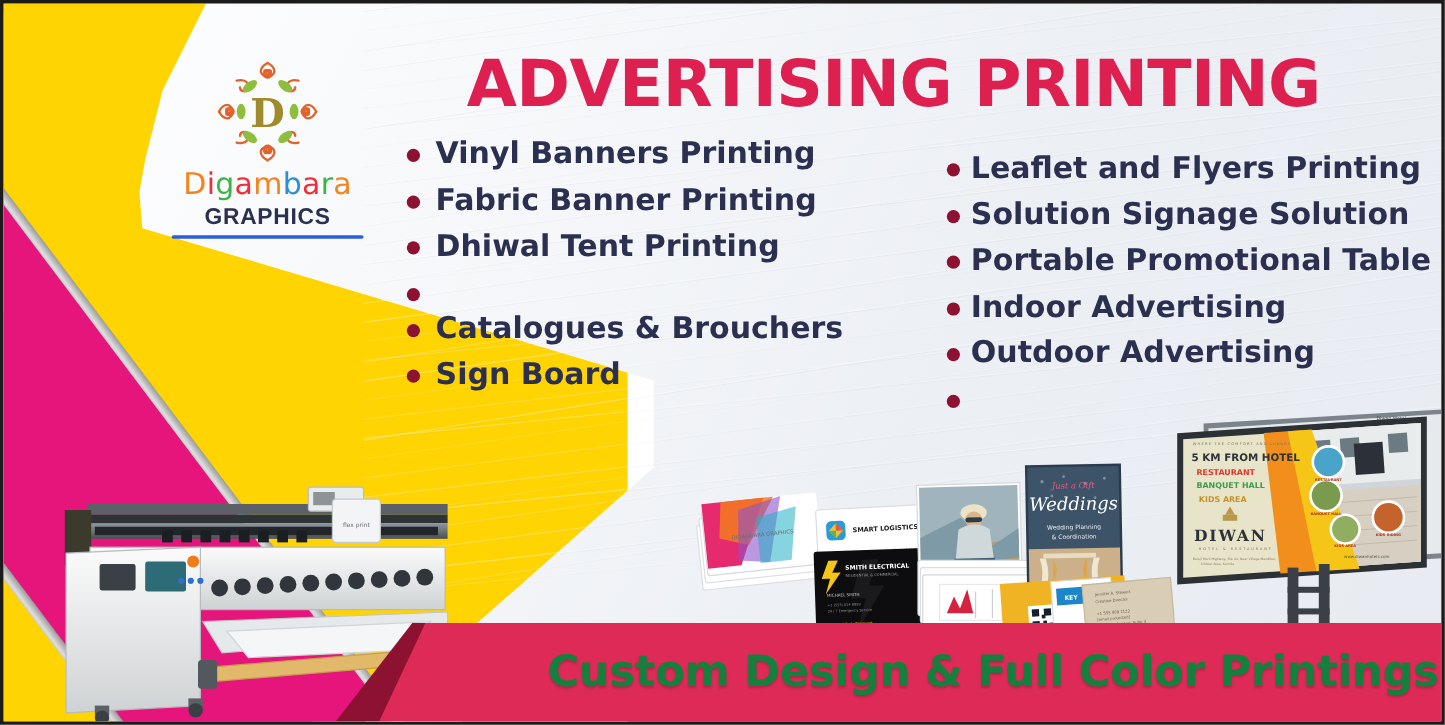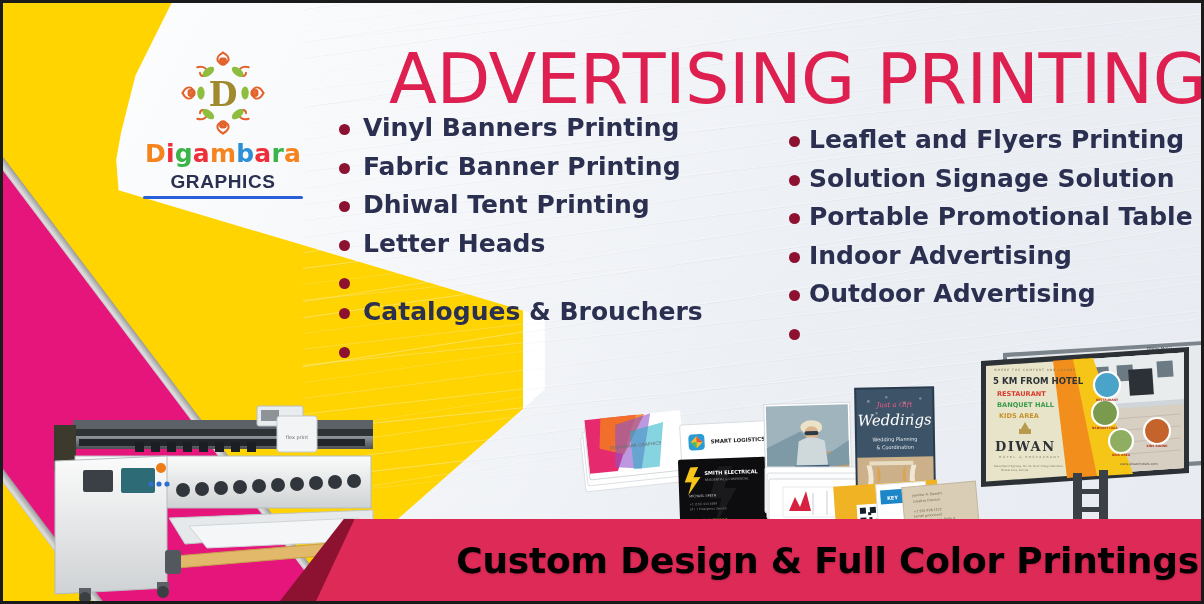--- a/index.html
+++ b/index.html
@@ -59,39 +59,39 @@
   }
 
   
   .logo{
     position:absolute; left:120px; top:44px; width:200px; text-align:center;
     z-index:6;
   }
   .crest{ width:92px; height:92px; margin:0 auto 2px; display:block; }
   .brand{
     font-family:"DejaVu Sans", sans-serif;
-    font-size:25px; font-weight:bold; letter-spacing:.2px; line-height:1;
+    font-size:25px; font-weight:normal; letter-spacing:.2px; line-height:1;
     white-space:nowrap;
   }
   .brand span{ display:inline-block; }
   .sub{
     font-family:"Liberation Sans", sans-serif;
     font-size:19px; font-weight:bold; color:#2a3050;
     letter-spacing:.6px; margin-top:5px;
   }
   .rule{
     width:160px; height:3px; background:#2b5fd9; margin:3px auto 0;
     border-radius:2px;
   }
 
   
   .headline{
     position:absolute; left:386px; top:35px; width:760px;
     font-family:"DejaVu Sans", sans-serif;
-    font-size:70px; font-weight:normal;
+    font-size:54px; font-weight:bold;
     letter-spacing:-.5px;
     color:#dd2050;
     white-space:nowrap;
     z-index:6;
   }
 
   
   .col{ position:absolute; z-index:6; }
   .col.left{ left:336px; top:110px; width:400px; }
   .col.right{ left:786px; top:122px; width:420px; }
@@ -134,21 +134,21 @@
   .ribbon .fold{
     position:absolute; inset:0;
     background:#8d1232;
     -webkit-clip-path: polygon(28.3% 0%, 29.4% 0%, 26.2% 100%, 23.0% 100%);
     clip-path: polygon(28.3% 0%, 29.4% 0%, 26.2% 100%, 23.0% 100%);
   }
   .ribbon .tag{
     position:absolute; left:0; top:0; right:8px; bottom:0;
     display:flex; align-items:center; justify-content:flex-end;
     font-family:"DejaVu Sans", sans-serif;
-    font-size:36px; font-weight:bold; color:#000000;
+    font-size:36px; font-weight:bold; color:#15803d;
     letter-spacing:-.2px; white-space:nowrap;
     text-shadow:0 1px 2px rgba(0,0,0,.18);
   }
 </style>
 </head>
 <body>
 
 <div id="banner">
 
   <div class="stripe-field">
@@ -254,31 +254,28 @@
       <div class="bullet">
         <span class="dot"></span>
         <span class="bullet-label">Fabric Banner Printing</span>
       </div>
       <div class="bullet">
         <span class="dot"></span>
         <span class="bullet-label">Dhiwal Tent Printing</span>
       </div>
       <div class="bullet">
         <span class="dot"></span>
-        <span class="bullet-label">Letter Heads</span>
-      </div>
-      <div class="bullet">
-        <span class="dot"></span>
       </div>
       <div class="bullet">
         <span class="dot"></span>
         <span class="bullet-label">Catalogues &amp; Brouchers</span>
       </div>
       <div class="bullet">
         <span class="dot"></span>
+        <span class="bullet-label">Sign Board</span>
       </div>
     </div>
   <div class="col right" id="col-right">
       <div class="bullet">
         <span class="dot"></span>
         <span class="bullet-label">Leaflet and Flyers Printing</span>
       </div>
       <div class="bullet">
         <span class="dot"></span>
         <span class="bullet-label">Solution Signage Solution</span>

